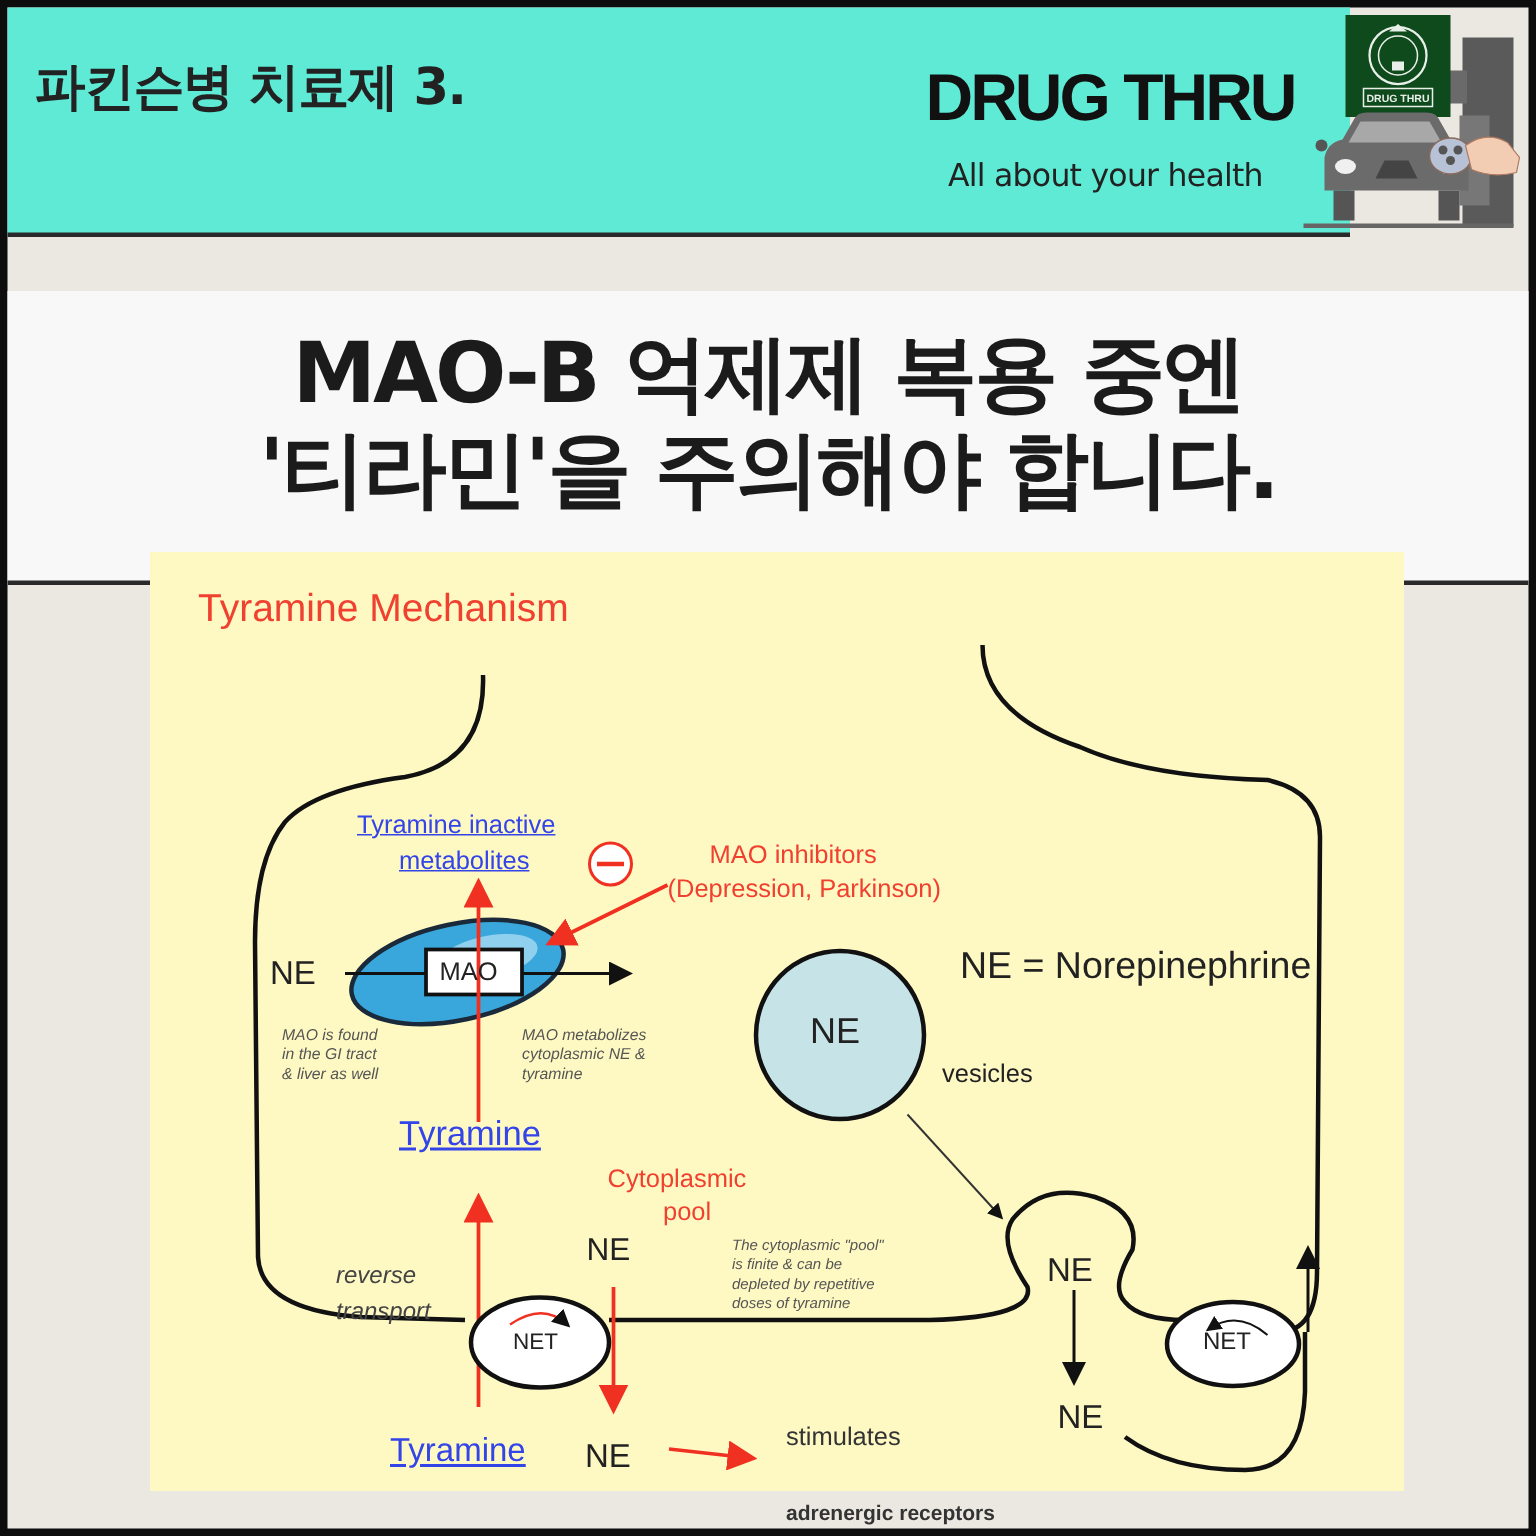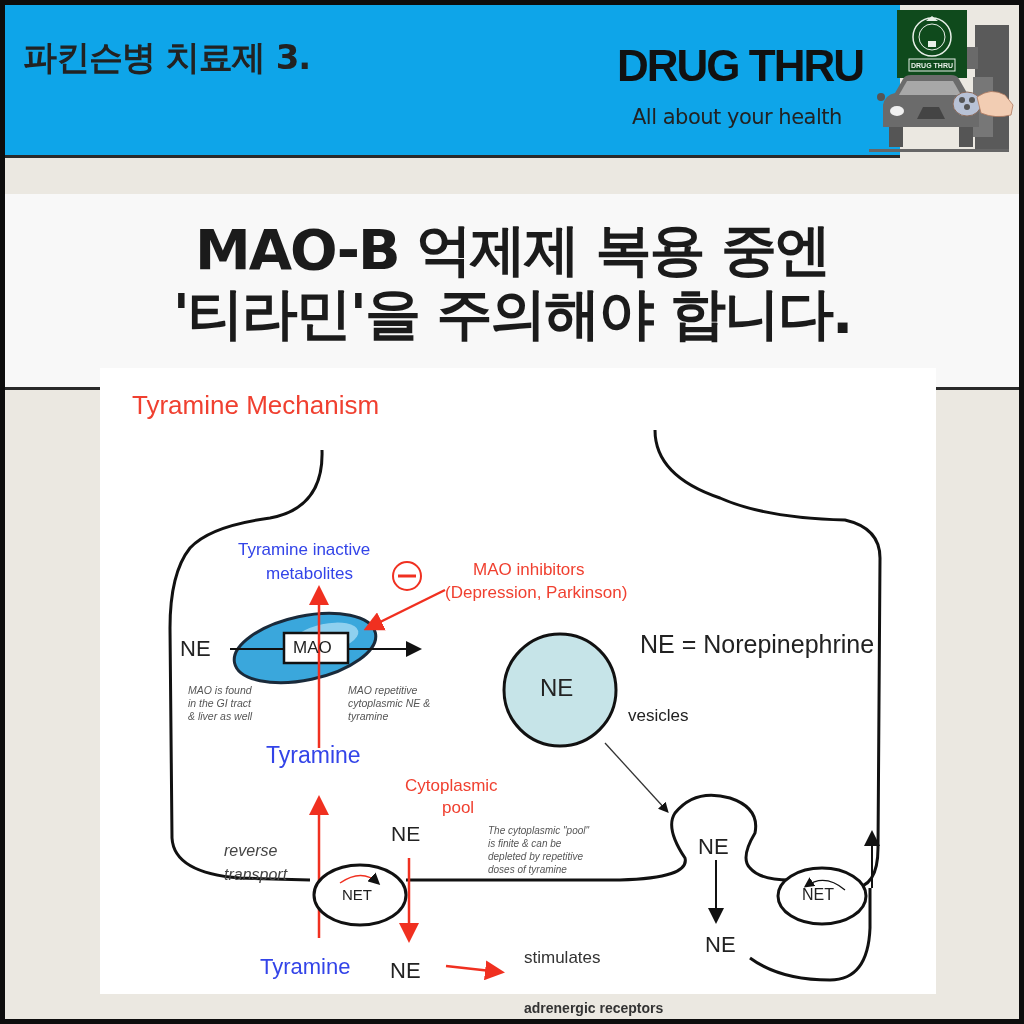--- a/index.html
+++ b/index.html
@@ -1,30 +1,30 @@
 <!DOCTYPE html>
 <html><head>
 <meta charset="utf-8">
 <style>
   html, body { margin:0; padding:0; }
   body { width:1024px; height:1024px; background:#0d0d0d; position:relative; overflow:hidden; font-family:"DejaVu Sans", sans-serif; }
   .frame { position:absolute; left:5px; top:5px; width:1014px; height:1014px; background:#ebe8e1; }
-  .header { position:absolute; left:0; top:0; width:895px; height:150px; background:#0ea5e9; border-bottom:3px solid #2a2a2a;text-align:right; }
+  .header { position:absolute; left:0; top:0; width:895px; height:150px; background:#5eead4; border-bottom:3px solid #2a2a2a;text-align:right; }
   .series-title { position:absolute; left:18px; top:30px; font-size:34px; font-weight:bold; color:#222; letter-spacing:-1px; }
   .brand { position:absolute; left:612px; top:36px; font-family:"Liberation Sans", sans-serif; font-weight:bold; font-size:44px; color:#111; letter-spacing:-2px; }
   .tagline { position:absolute; left:627px; top:100px; font-family:"DejaVu Sans", sans-serif; font-size:21px; color:#222; letter-spacing:-0.5px; }
   .logo-art { position:absolute; left:860px; top:2px; width:150px; height:146px; }
   .headline { position:absolute; left:0; top:153px; width:1014px; height:193px; background:#f8f8f8; border-bottom:3px solid #2a2a2a; text-align:center;margin-top:36px; }
   .headline .l1, .headline .l2 { display:block; font-weight:bold; font-size:56px; color:#1b1b1b; letter-spacing:-2px; line-height:64px; }
   .headline .l1 { margin-top:24px; }
-  .diagram { position:absolute; left:100px; top:368px; width:836px; height:626px; background:#ffffff; }
+  .diagram { position:absolute; left:100px; top:368px; width:836px; height:626px; background:#fef9c3; }
   .diagram svg { position:absolute; left:0; top:0; }
   .t { position:absolute; white-space:nowrap; font-family:"Liberation Sans", sans-serif; }
   .red { color:#f04030; }
-  .blue { color:#3344e8; }
+  .blue { color:#3344e8;text-decoration:underline; }
   .dark { color:#222; }
   .note { font-style:italic; font-size:10.5px; color:#555; line-height:13px; }
 </style>
 </head>
 <body>
 
 <div class="frame">
 
   <div class="header">
     <div class="series-title">파킨슨병 치료제 3.</div>
@@ -135,21 +135,21 @@
   <div class="t dark" style="left:540px;top:262px;font-size:25px;">NE = Norepinephrine</div>
   <div class="t dark" style="left:440px;top:306px;font-size:24px;">NE</div>
   <div class="t dark" style="left:528px;top:338px;font-size:17px;">vesicles</div>
 
   <div class="t note" style="left:88px;top:316px;">
     <div>MAO is found</div>
     <div>in the GI tract</div>
     <div>&amp; liver as well</div>
   </div>
   <div class="t note" style="left:248px;top:316px;">
-    <div>MAO repetitive</div>
+    <div>MAO metabolizes</div>
     <div>cytoplasmic NE &amp;</div>
     <div>tyramine</div>
   </div>
 
   <div class="t blue" style="left:166px;top:374px;font-size:23px;">Tyramine</div>
 
   <div class="t red" style="left:305px;top:408px;font-size:17px;">Cytoplasmic</div>
   <div class="t red" style="left:342px;top:430px;font-size:17px;">pool</div>
   <div class="t dark" style="left:291px;top:454px;font-size:21px;">NE</div>
 

